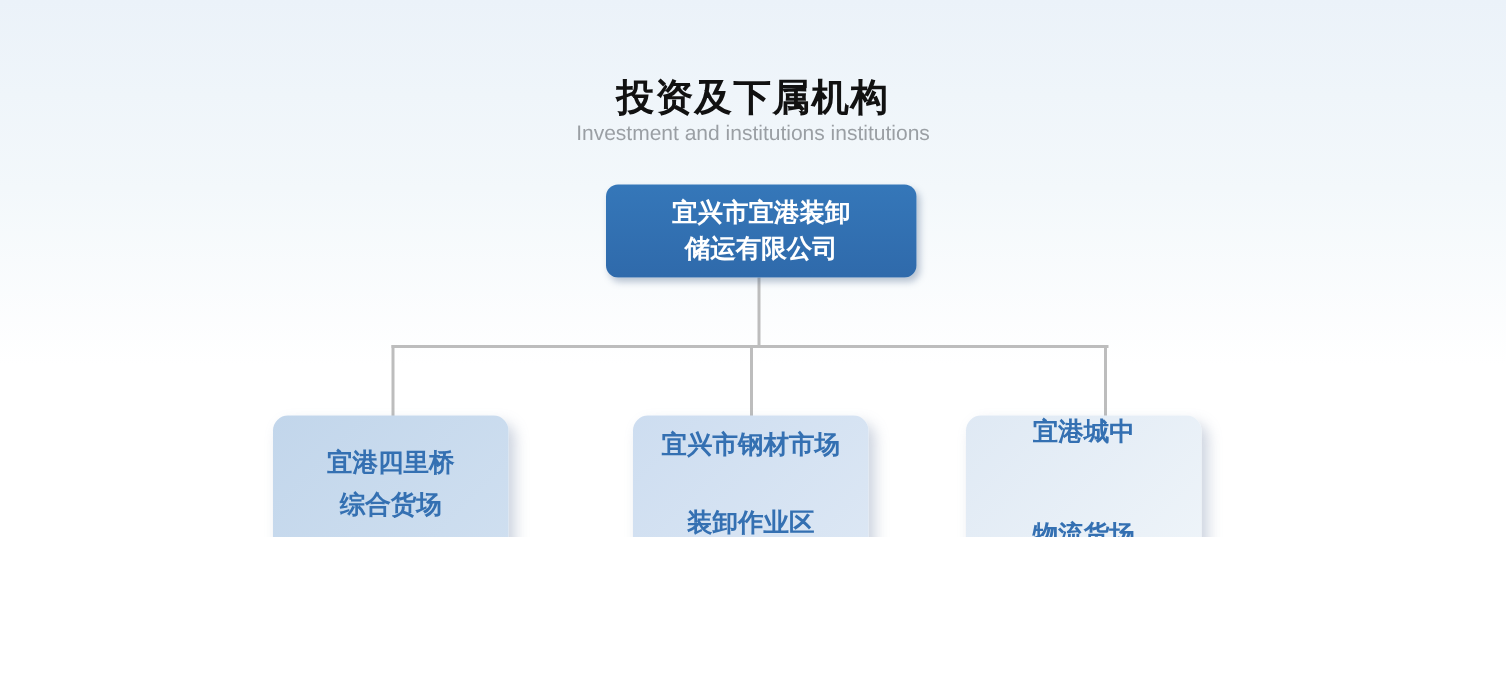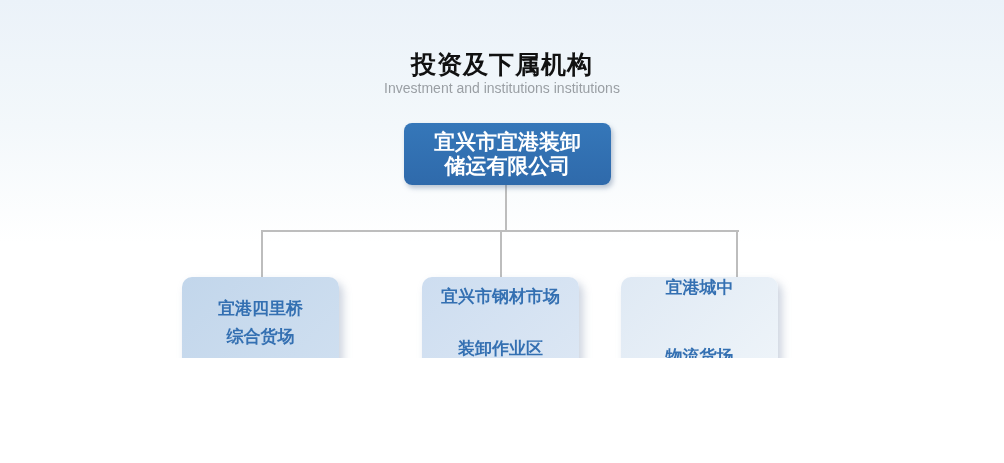--- a/index.html
+++ b/index.html
@@ -43,37 +43,37 @@
     font-weight: bold;
   }
   .root-node {
     left: 404px;
     top: 123px;
     width: 207px;
     height: 62px;
     border-radius: 8px;
     background: linear-gradient(180deg, var(--root-box-bg, #3577b9) 0%, #2f6aab 100%);
     color: var(--root-box-text, #ffffff);
-    font-size: 21px;
+    font-size: 17px;
     line-height: 24px;
     box-shadow: 2px 3px 5px rgba(60, 90, 130, 0.35);
   }
   .child-node {
     top: 277px;
     width: 157px;
     height: 91px;
     border-radius: 10px;
     color: var(--child-box-text, #3470b2);
     font-size: 17px;
     line-height: 28px;
     box-shadow: 4px 5px 9px rgba(120, 140, 170, 0.38);
   }
   .child-node.c0 { left: 182px; background: linear-gradient(135deg, var(--child-box-bg-1, #c2d6eb) 0%, #cfdff0 100%); }
   .child-node.c1 { left: 422px; background: linear-gradient(135deg, var(--child-box-bg-2, #cdddf0) 0%, #dce7f4 100%); gap: 24px; }
-  .child-node.c2 { left: 621px; background: linear-gradient(135deg, var(--child-box-bg-3, #dfe9f4) 0%, #eef4f9 100%); gap: 41px; }
+  .child-node.c2 { left: 644px; background: linear-gradient(135deg, var(--child-box-bg-3, #dfe9f4) 0%, #eef4f9 100%); gap: 41px; }
   .connector {
     position: absolute;
     background: var(--connector, #bdbdbd);
   }
   .conn-root-drop   { left: 505px; top: 185px; width: 2px;  height: 46px; }
   .conn-horizontal  { left: 261px; top: 230px; width: 478px; height: 2px; }
   .conn-drop-left   { left: 261px; top: 230px; width: 2px;  height: 48px; }
   .conn-drop-mid    { left: 500px; top: 230px; width: 2px;  height: 48px; }
   .conn-drop-right  { left: 736px; top: 230px; width: 2px;  height: 48px; }
 </style>

